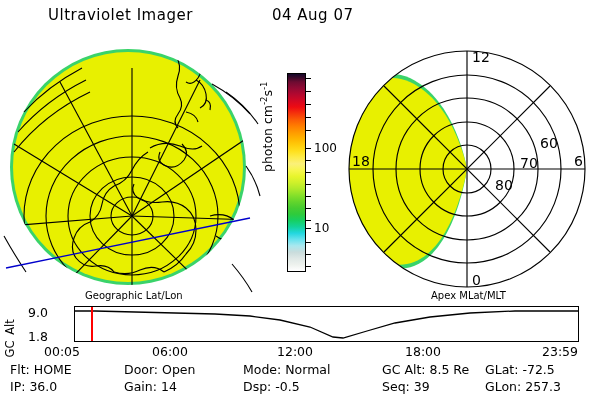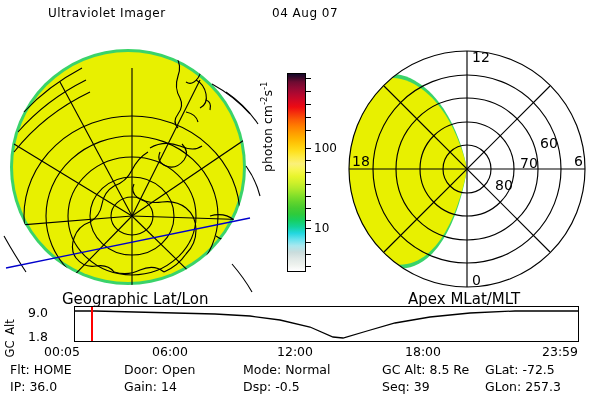--- a/index.html
+++ b/index.html
@@ -1,28 +1,28 @@
 <!DOCTYPE html>
 <html><head>
 <meta charset="utf-8">
 <style>
   html,body{margin:0;padding:0;background:#ffffff;}
   body{width:600px;height:400px;position:relative;overflow:hidden;
        font-family:"DejaVu Sans","Liberation Sans",sans-serif;color:#000;}
   .abs{position:absolute;}
   
   #header{top:6px;left:0;width:600px;height:24px;}
-  #header span{position:absolute;font-size:12px;letter-spacing:.5px;white-space:nowrap;}
+  #header span{position:absolute;font-size:15px;letter-spacing:.5px;white-space:nowrap;}
   #hdr-title{left:48px;top:0;}
   #hdr-date{left:272px;top:0;}
   #hdr-time{left:425px;top:0;}
   
   #geo-panel{left:0px;top:40px;width:262px;height:258px;}
   #apex-panel{left:336px;top:40px;width:262px;height:258px;}
-  .panel-caption{font-size:15px;white-space:nowrap;}
+  .panel-caption{font-size:10px;white-space:nowrap;margin-left:23px;}
   #geo-caption{left:62px;top:290px;}
   #apex-caption{left:408px;top:290px;}
   
   #cbar-wrap{left:262px;top:60px;width:74px;height:240px;}
   #cbar-box{position:absolute;left:25px;top:13px;width:19px;height:199px;
             border:1px solid #000;box-sizing:border-box;
             background:linear-gradient(to top,
               #ffffff 0%, #eef2ee 3.2%, #dfe8e6 6.4%, #c9dcdc 9.6%,
               #a9e8ef 12.8%, #67e2ee 16%, #22d7df 19.2%,
               #13d39a 22.4%, #16cf63 25.6%, #2ecb3c 28.8%,

